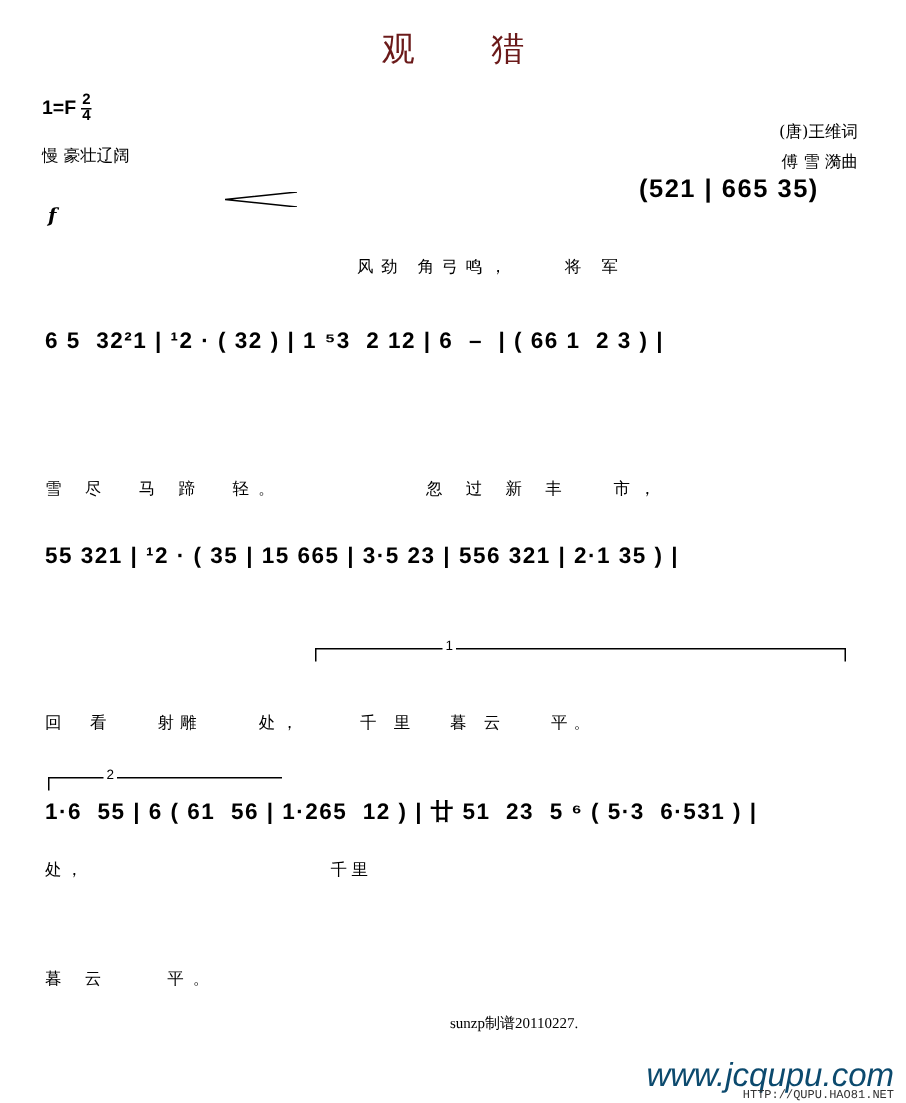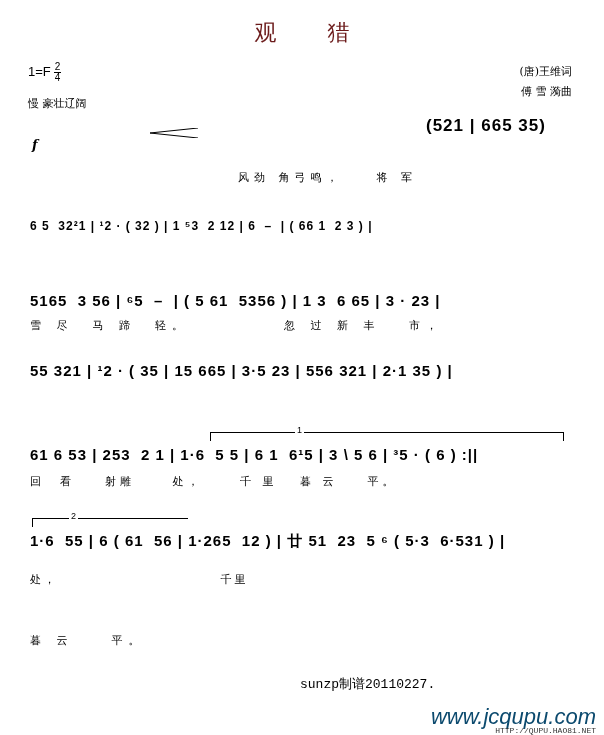--- a/index.html
+++ b/index.html
@@ -1,33 +1,33 @@
 <!DOCTYPE html>
 <html><head>
 <meta charset="utf-8">
 <style>
   html, body { margin: 0; padding: 0; background: #ffffff; }
   body { width: 604px; height: 735px; position: relative; overflow: hidden;
          font-family: "DejaVu Sans", sans-serif; color: #000; }
   .abs { position: absolute; white-space: nowrap; }
   .title { left: 0; width: 604px; top: 18px; text-align: center; font-family: "DejaVu Serif", serif;
            font-size: 22px; color: #6b1a1a; letter-spacing: 22px; text-indent: 22px; }
-  .key { left: 28px; top: 62px; font-family: "Liberation Sans", sans-serif; font-size: 13px; font-weight: normal; }
+  .key { left: 28px; top: 62px; font-family: "Liberation Sans", sans-serif; font-size: 13px; font-weight: bold; }
   .frac { display: inline-block; vertical-align: middle; text-align: center; font-size: 10px; line-height: 10px; margin-left: 3px; }
   .frac span { display: block; }
   .frac .num { border-bottom: 1.5px solid #000; padding: 0 1px; }
-  .credit { right: 32px; font-family: "DejaVu Serif", serif; font-size: 11px; text-align: right; }
+  .credit { right: 32px; font-family: "DejaVu Serif", serif; font-size: 11px; text-align: right; margin-top: 16px; }
   .tempo { left: 28px; top: 96px; font-family: "DejaVu Serif", serif; font-size: 11px; }
   .row { left: 0; width: 536px; height: 24px; }
   .notes { position: absolute; top: 0; font-family: "Liberation Sans", sans-serif; font-weight: bold;
            font-size: 17px; letter-spacing: 1px; white-space: pre; }
   .lyrics { position: absolute; font-family: "DejaVu Serif", serif; font-size: 11px; white-space: pre; text-align: center; }
   .volta { position: absolute; border-top: 1px solid #000; border-left: 1px solid #000; height: 8px; font-size: 9px; }
   .volta span { position: absolute; top: -8px; background: #fff; padding: 0 2px; font-family: "Liberation Sans", sans-serif; }
-  .footer { left: 300px; top: 675px; font-family: Liberation Mono, monospace; font-size: 13px; }
+  .footer { left: 300px; top: 675px; font-family: Liberation Serif, serif; font-size: 10px; }
   .wm { right: 8px; top: 704px; font-family: "Liberation Sans", sans-serif; font-size: 22px; color: #0c4a6e; font-style: italic; }
   .wm2 { right: 8px; top: 726px; font-family: "Liberation Mono", monospace; font-size: 8px; color: #333; }
   .dyn { left: 32px; top: 137px; font-family: "DejaVu Serif", serif; font-style: italic; font-weight: bold; font-size: 13px; }
   .cresc { position: absolute; left: 150px; top: 128px; width: 48px; height: 10px; }
 </style>
 </head>
 <body>
 
 <div class="abs title">观  猎</div>
 
@@ -44,47 +44,45 @@
     <path d="M48 0 L0 5 L48 10" fill="none" stroke="#000" stroke-width="1"></path>
   </svg>
 <div class="abs row" style="top:116px">
   <div class="notes" style="left:426px">(521 | 665 35)</div>
 </div>
 <div class="abs row" style="top:146px">
   <div class="lyrics" style="left:238px; top:24px; letter-spacing:5px">风劲 角弓鸣，    将 军</div>
 </div>
 
 <div class="abs row" style="top:219px">
-  <div class="notes" style="left:30px; font-size:12px">6 5  32²1 | ¹2 · ( 32 ) | 1 ⁵3  2 12 | 6  –  | ( 66 1  2 3 ) |</div>
+  <div class="notes" style="left:30px; font-size:15px">6 5  32²1 | ¹2 · ( 32 ) | 1 ⁵3  2 12 | 6  –  | ( 66 1  2 3 ) |</div>
 </div>
 
 <div class="abs row" style="top:292px">
-  <div class="notes" style="left:30px; font-size:15px">5165  3 56 | ⁶5  –  | ( 5 61  5356 ) | 1 3  6 65 | 3 · 23 |</div>
   <div class="lyrics" style="left:30px; top:26px; letter-spacing:6px">雪 尽  马 蹄  轻。          忽 过 新 丰   市，</div>
 </div>
 
 <div class="abs row" style="top:362px">
   <div class="notes" style="left:30px; font-size:15px">55 321 | ¹2 · ( 35 | 15 665 | 3·5 23 | 556 321 | 2·1 35 ) |</div>
 </div>
 
 <div class="volta" style="left:210px; top:432px; width:352px; border-right:1px solid #000;">
     <span style="left:84px">1</span>
   </div>
 <div class="abs row" style="top:446px">
-  <div class="notes" style="left:30px; font-size:15px">61 6 53 | 253  2 1 | 1·6  5 5 | 6 1  6¹5 | 3 \ 5 6 | ³5 · ( 6 ) :||</div>
   <div class="lyrics" style="left:30px; top:28px; letter-spacing:4px">回  看    射雕     处，     千 里   暮 云    平。</div>
 </div>
 
 <div class="volta" style="left:32px; top:518px; width:155px;">
     <span style="left:36px">2</span>
   </div>
 <div class="abs row" style="top:532px">
   <div class="notes" style="left:30px; font-size:15px">1·6  55 | 6 ( 61  56 | 1·265  12 ) | 廿 51  23  5 ⁶ ( 5·3  6·531 ) |</div>
   <div class="lyrics" style="left:30px; top:40px; letter-spacing:3px">处，                         千里</div>
 </div>
 
 <div class="abs row" style="top:609px">
-  <div class="lyrics" style="left:30px; top:24px; letter-spacing:6px">暮 云    平。</div>
+  <div class="lyrics" style="left:30px; top:36px; letter-spacing:6px">暮 云    平。</div>
 </div>
 
 <div class="abs footer">sunzp制谱20110227.</div>
 <div class="abs wm">www.jcqupu.com</div>
 <div class="abs wm2">HTTP://QUPU.HAO81.NET</div>
 
 </body></html>

